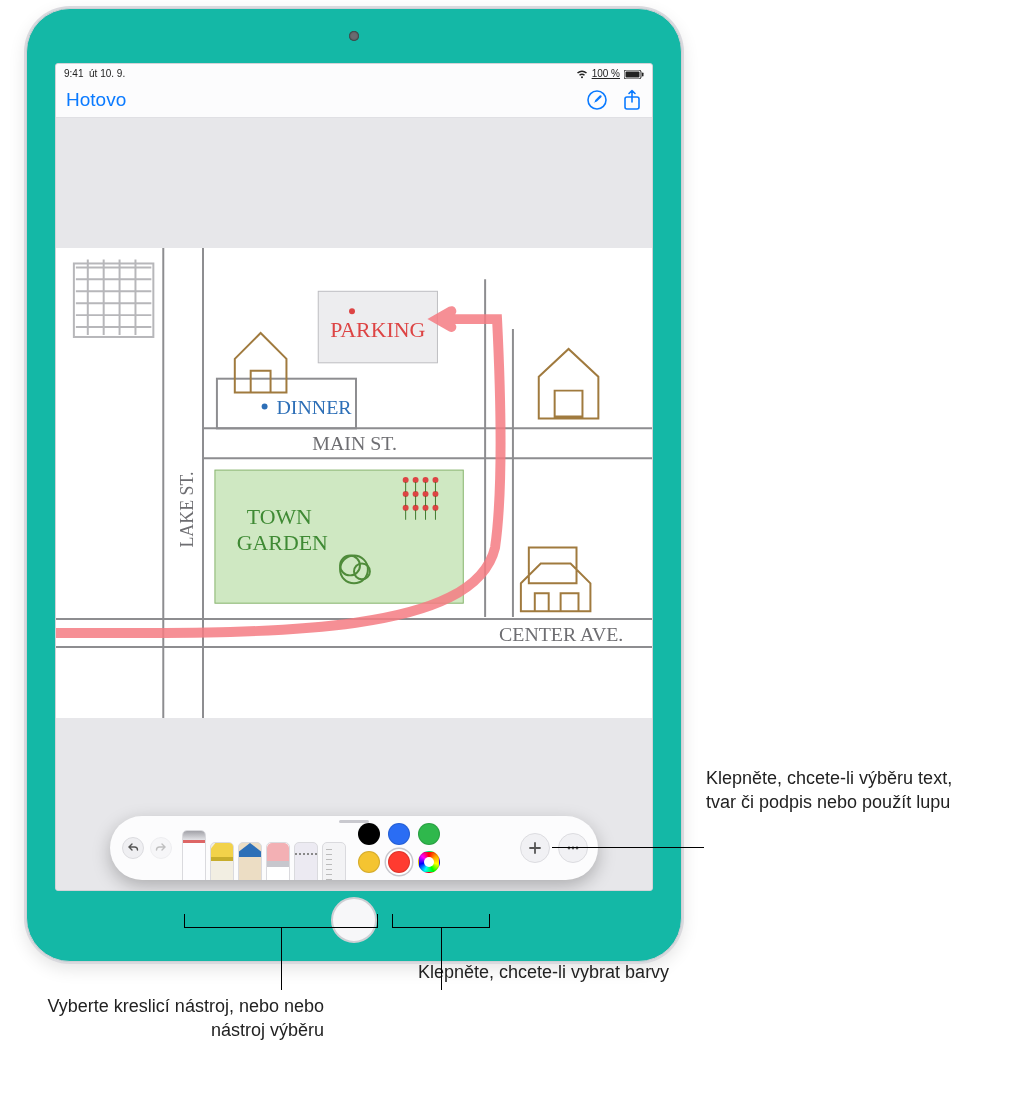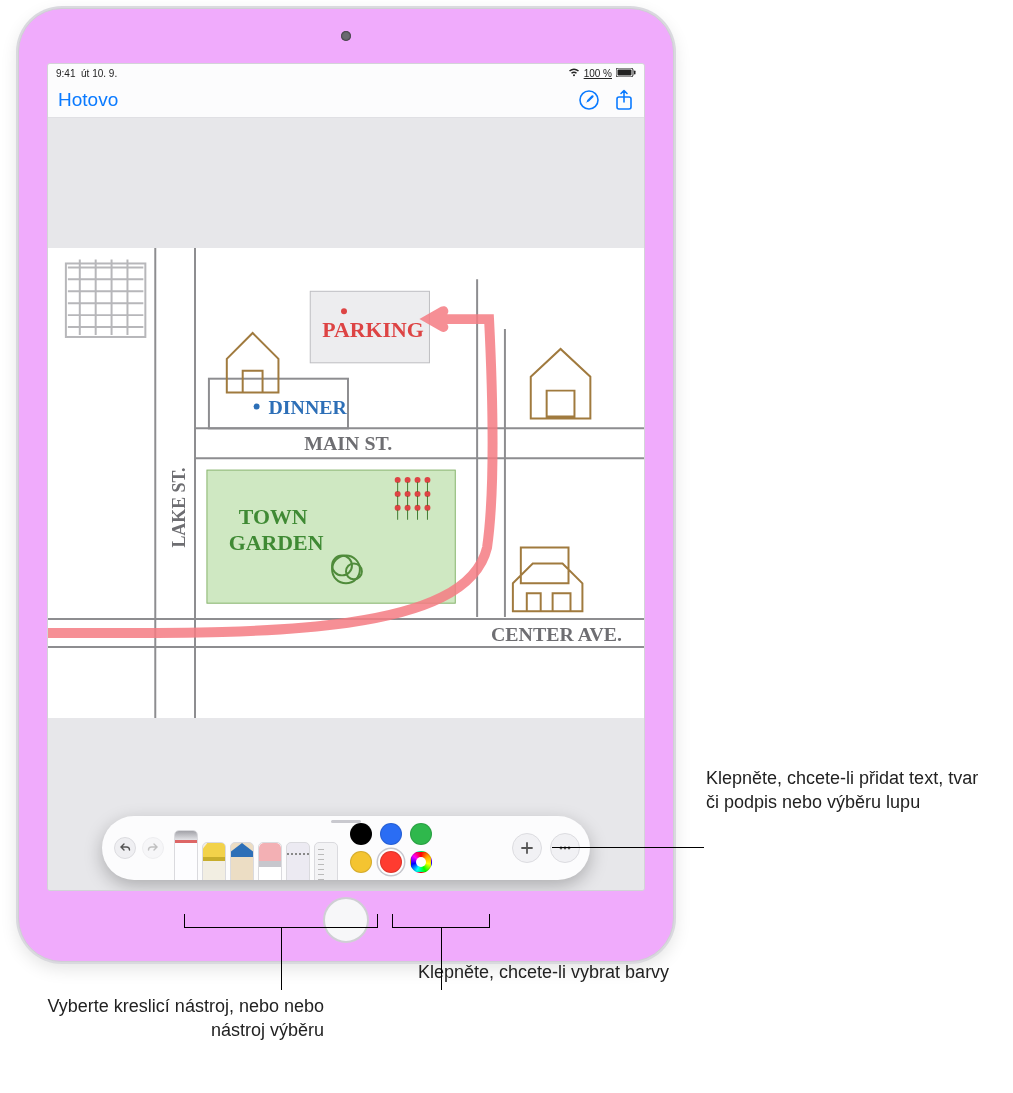--- a/index.html
+++ b/index.html
@@ -8,24 +8,24 @@
     background: #fff;
     width: 1013px;
     height: 1093px;
     position: relative;
   }
   .stage { position: relative; width: 1013px; height: 1093px; }
 
   
   .ipad {
     position: absolute;
-    left: 18px; top: 8px;
+    left: 26px; top: 8px;
     width: 656px; height: 954px;
     border-radius: 44px;
-    background: #f0abfc;
+    background: #14b8a6;
     box-shadow: 0 0 0 2px #d9d9de, 0 6px 18px rgba(0,0,0,.12);
     border: 1px solid #cfcfd4;
   }
   .camera {
     position: absolute; left: 50%; top: 22px; transform: translateX(-50%);
     width: 10px; height: 10px; border-radius: 50%;
     background: #6a6a70; box-shadow: inset 0 0 2px #000;
   }
   .home-btn {
     position: absolute; left: 50%; bottom: 18px; transform: translateX(-50%);
@@ -40,39 +40,38 @@
     overflow: hidden;
     border: 1px solid #d3d3d8;
   }
 
   
   .status {
     height: 18px; background: #fcfcfd;
     display: flex; align-items: center; justify-content: space-between;
     padding: 0 8px; font-size: 10px; color: #222;
   }
-  .status .right { display: flex; align-items: flex-start; gap: 4px; text-decoration: underline; }
+  .status .right { display: flex; align-items: flex-end; gap: 4px; text-decoration: underline; }
   .wifi svg, .batt svg { display: block; }
 
   
   .nav {
     height: 36px; background: #fcfcfd;
     display: flex; align-items: center; justify-content: space-between;
     padding: 0 10px;
     border-bottom: 1px solid #e0e0e4;
   }
   .nav .done { color: #0a7aff; font-size: 19px; font-weight: 500; }
   .nav .right { display: flex; gap: 14px; align-items: center; }
   .nav .icn svg { display:block; }
 
   
   .canvas-wrap {
     position: absolute; left: 0; right: 0; top: 54px; bottom: 0;
     background: #e7e7ea;
-    font-weight: bold;
   }
   .paper {
     position: absolute; left: 0; right: 0; top: 130px; height: 470px;
     background: #fff;
   }
   .paper svg { width: 100%; height: 100%; display: block; }
 
   
   .markup-bar {
     position: absolute; left: 50%; transform: translateX(-50%);
@@ -341,21 +340,21 @@
                   <circle cx="12" cy="8" r="1.4" fill="#555"></circle>
                 </svg>
             </div>
           </div>
         </div>
       </div>
 
     </div>
   </div>
 
-  <div class="callout right1">Klepněte, chcete-li přidat text, tvar či podpis nebo výběru lupu</div>
+  <div class="callout right1">Klepněte, chcete-li výběru text, tvar či podpis nebo použít lupu</div>
   <div class="lead h" style="left:552px; top:847px; width:152px;"></div>
 
   <div class="callout bot-left">Vyberte kreslicí nástroj, nebo nebo nástroj výběru</div>
   <div class="bracket" style="left:184px; top:914px; width:194px;"></div>
   <div class="lead v" style="left:281px; top:928px; height:62px;"></div>
 
   <div class="callout bot-right">Klepněte, chcete-li vybrat barvy</div>
   <div class="bracket" style="left:392px; top:914px; width:98px;"></div>
   <div class="lead v" style="left:441px; top:928px; height:62px;"></div>
 

